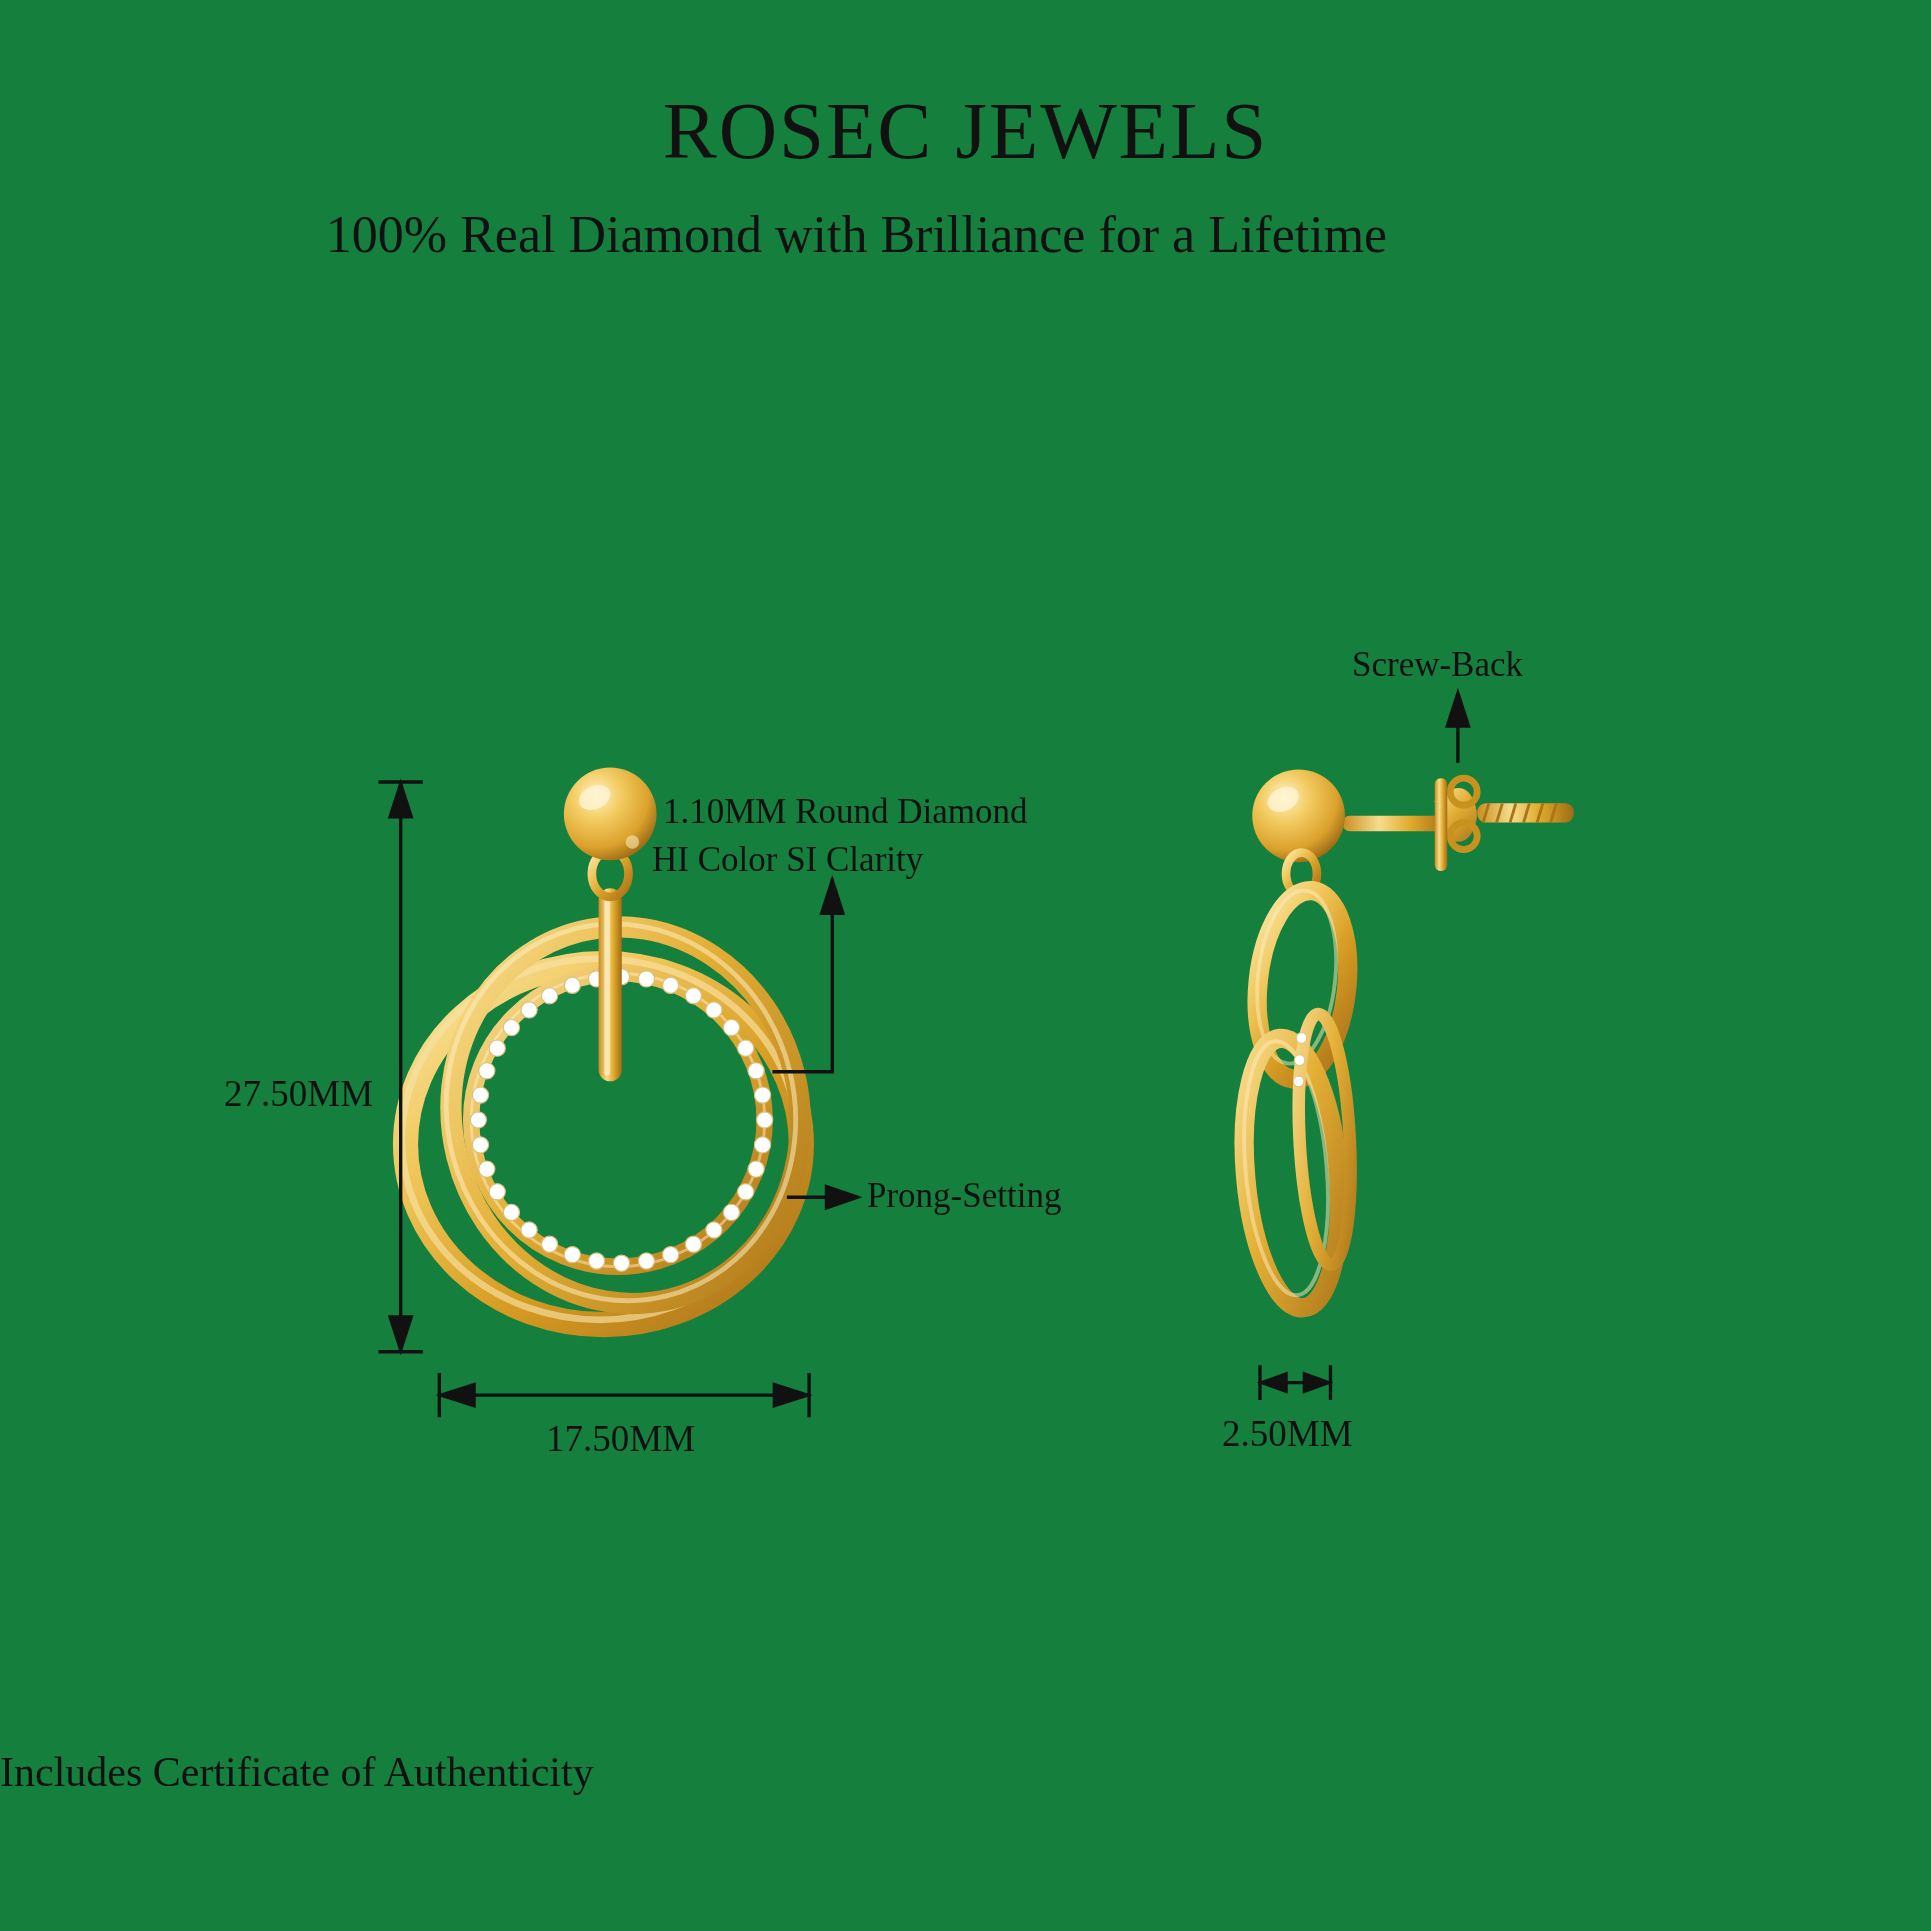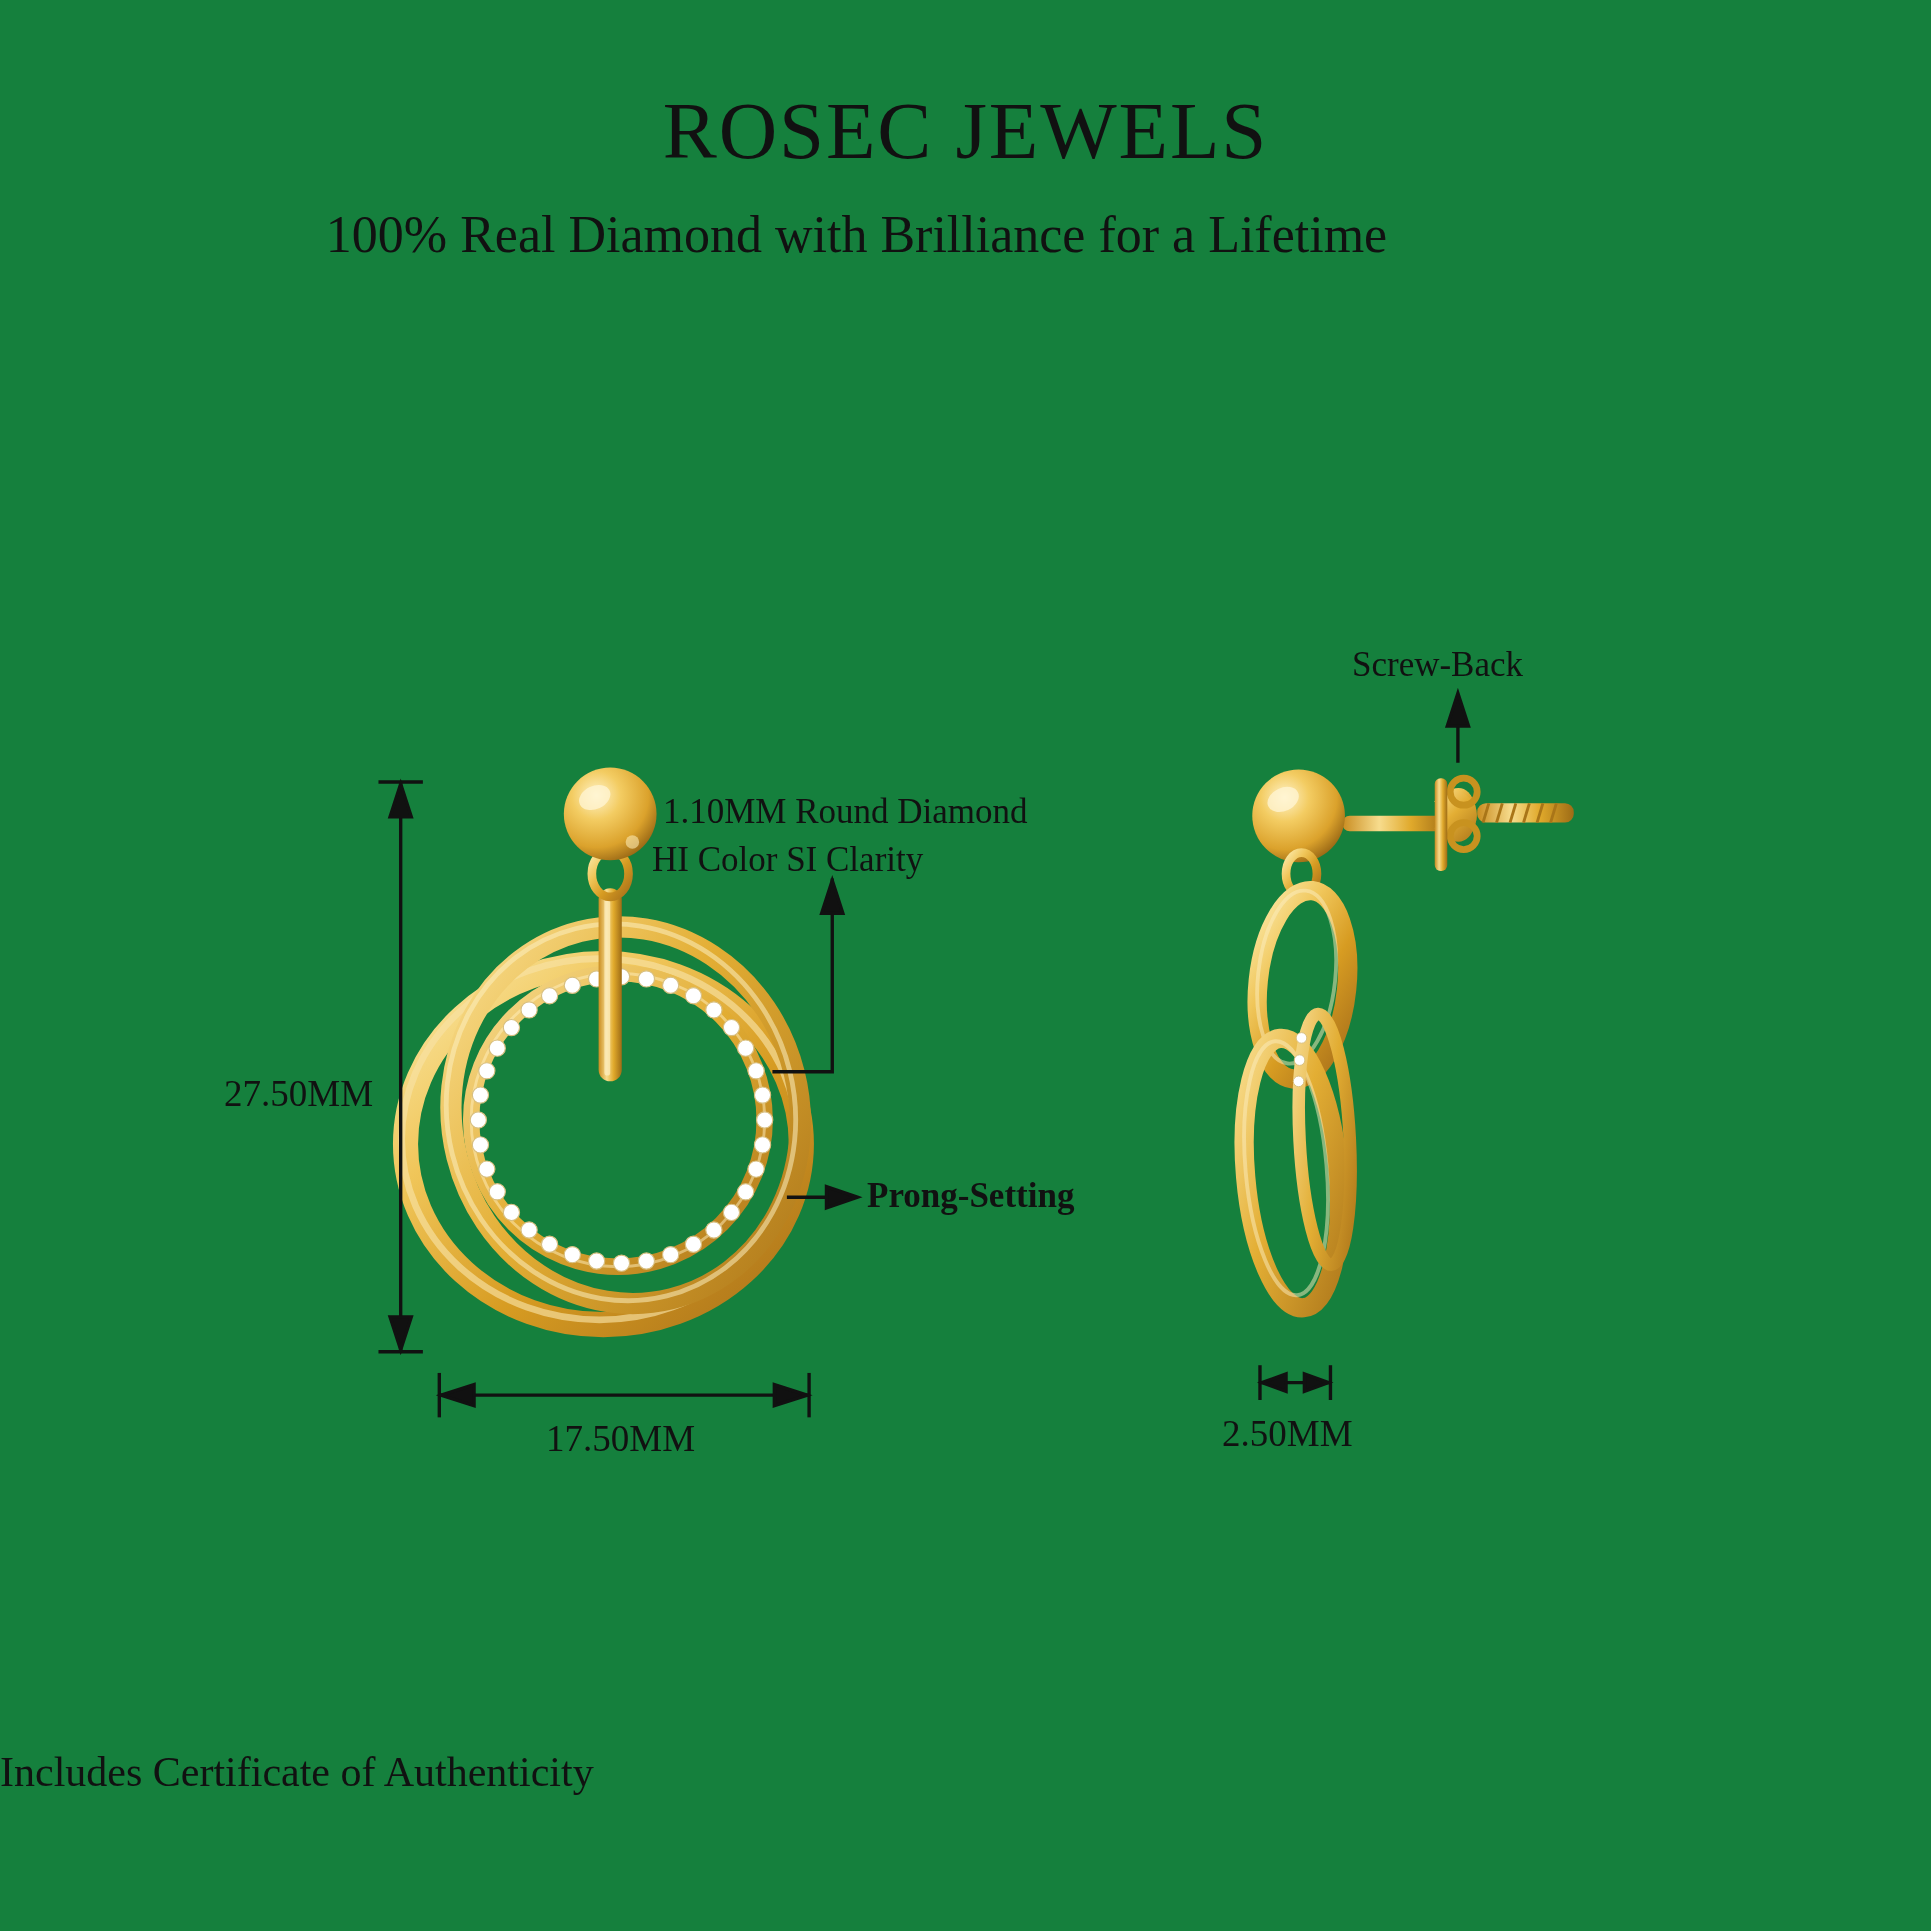--- a/index.html
+++ b/index.html
@@ -286,21 +286,21 @@
       <g>
         <line x1="1510" y1="790" x2="1510" y2="720"></line>
         <polygon points="1510,718 1499,752 1521,752"></polygon>
       </g>
     </g>
   </svg>
 
   <div class="anno anno-l1" style="left:663px; top:792px;">1.10MM Round Diamond</div>
   <div class="anno anno-l1" style="left:652px; top:840px;">HI Color SI Clarity</div>
 
-  <div class="anno anno-l1" style="left:867px; top:1176px;font-weight:bold;">Prong-Setting</div>
+  <div class="anno anno-l1" style="left:867px; top:1176px;">Prong-Setting</div>
 
   <div class="anno anno-l1" style="left:1352px; top:645px;text-align:center;">Screw-Back</div>
 
   <div class="dim-label" style="left:224px; top:1072px;text-align:center;">27.50MM</div>
 
   <div class="dim-label" style="left:546px; top:1417px;">17.50MM</div>
 
   <div class="dim-label" style="left:1222px; top:1412px;">2.50MM</div>
 
   <div class="footer-note">Includes Certificate of Authenticity</div>

